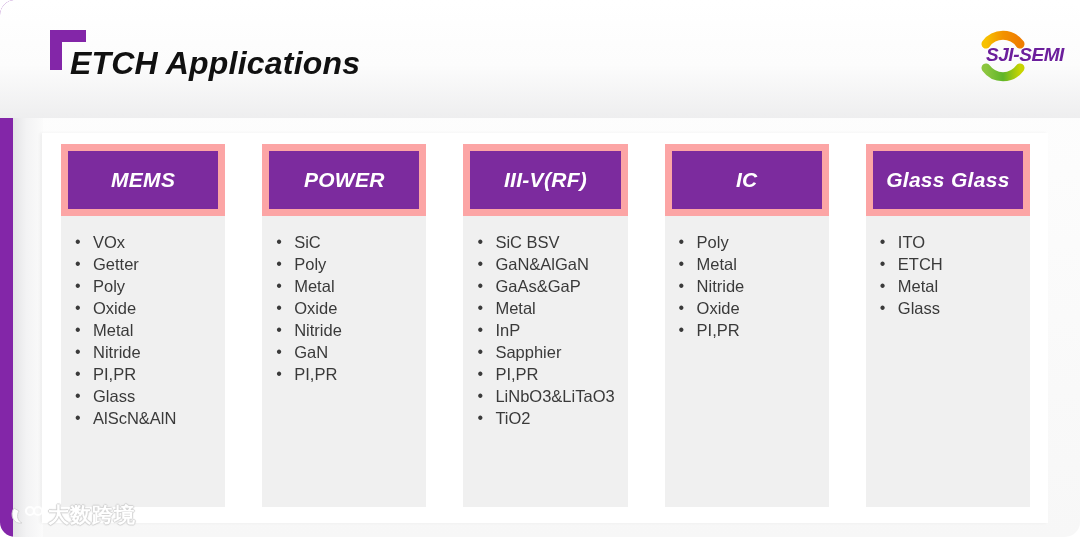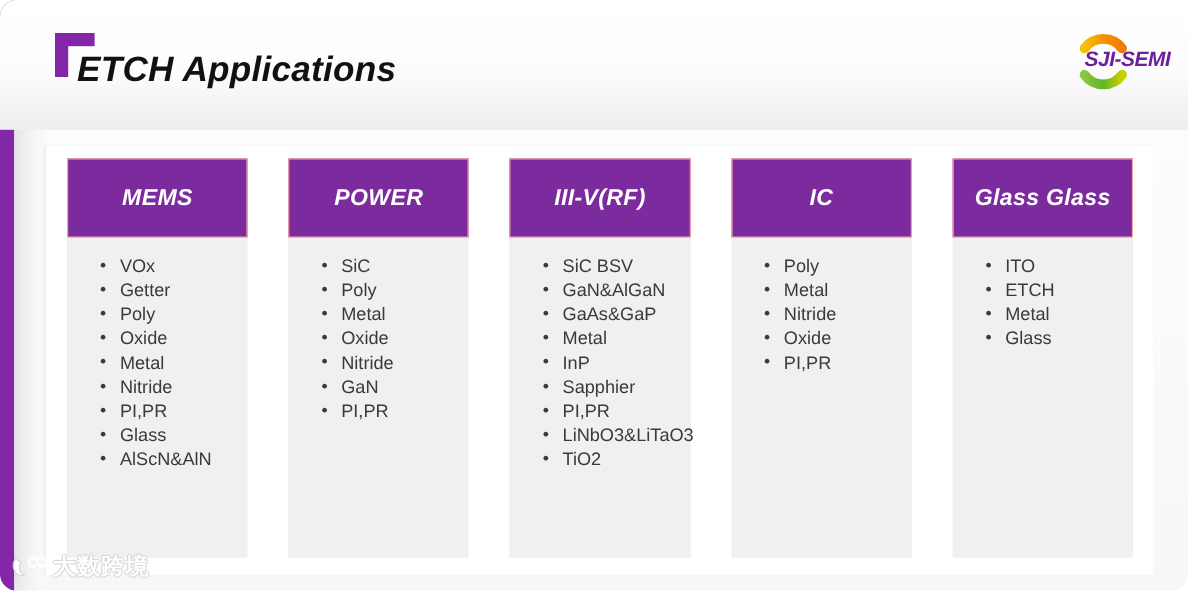--- a/index.html
+++ b/index.html
@@ -119,37 +119,37 @@
   .column {
     flex: 1 1 0;
     display: flex;
     flex-direction: column;
     min-width: 0;
   }
 
   .col-header {
     height: 72px;
     background: #7c2b9e;
-    border: 1px solid #fca5a5;
+    border: 7px solid #fca5a5;
     display: flex;
     align-items: center;
     justify-content: center;
     color: #ffffff;
     font-size: 21px;
     font-weight: bold;
     font-style: italic;
     letter-spacing: 0.3px;
     text-align: center;
     white-space: nowrap;
   }
 
   .col-body {
     flex: 1 1 auto;
     background: #f0f0f0;
-    padding: 16px 6px 10px 26px;
+    padding: 16px 6px 10px 10px;
   }
 
   .col-body ul { list-style: none; }
 
   .col-body li {
     position: relative;
     padding-left: 22px;
     font-size: 16.5px;
     line-height: 21.5px;
     color: #3a3a3a;

